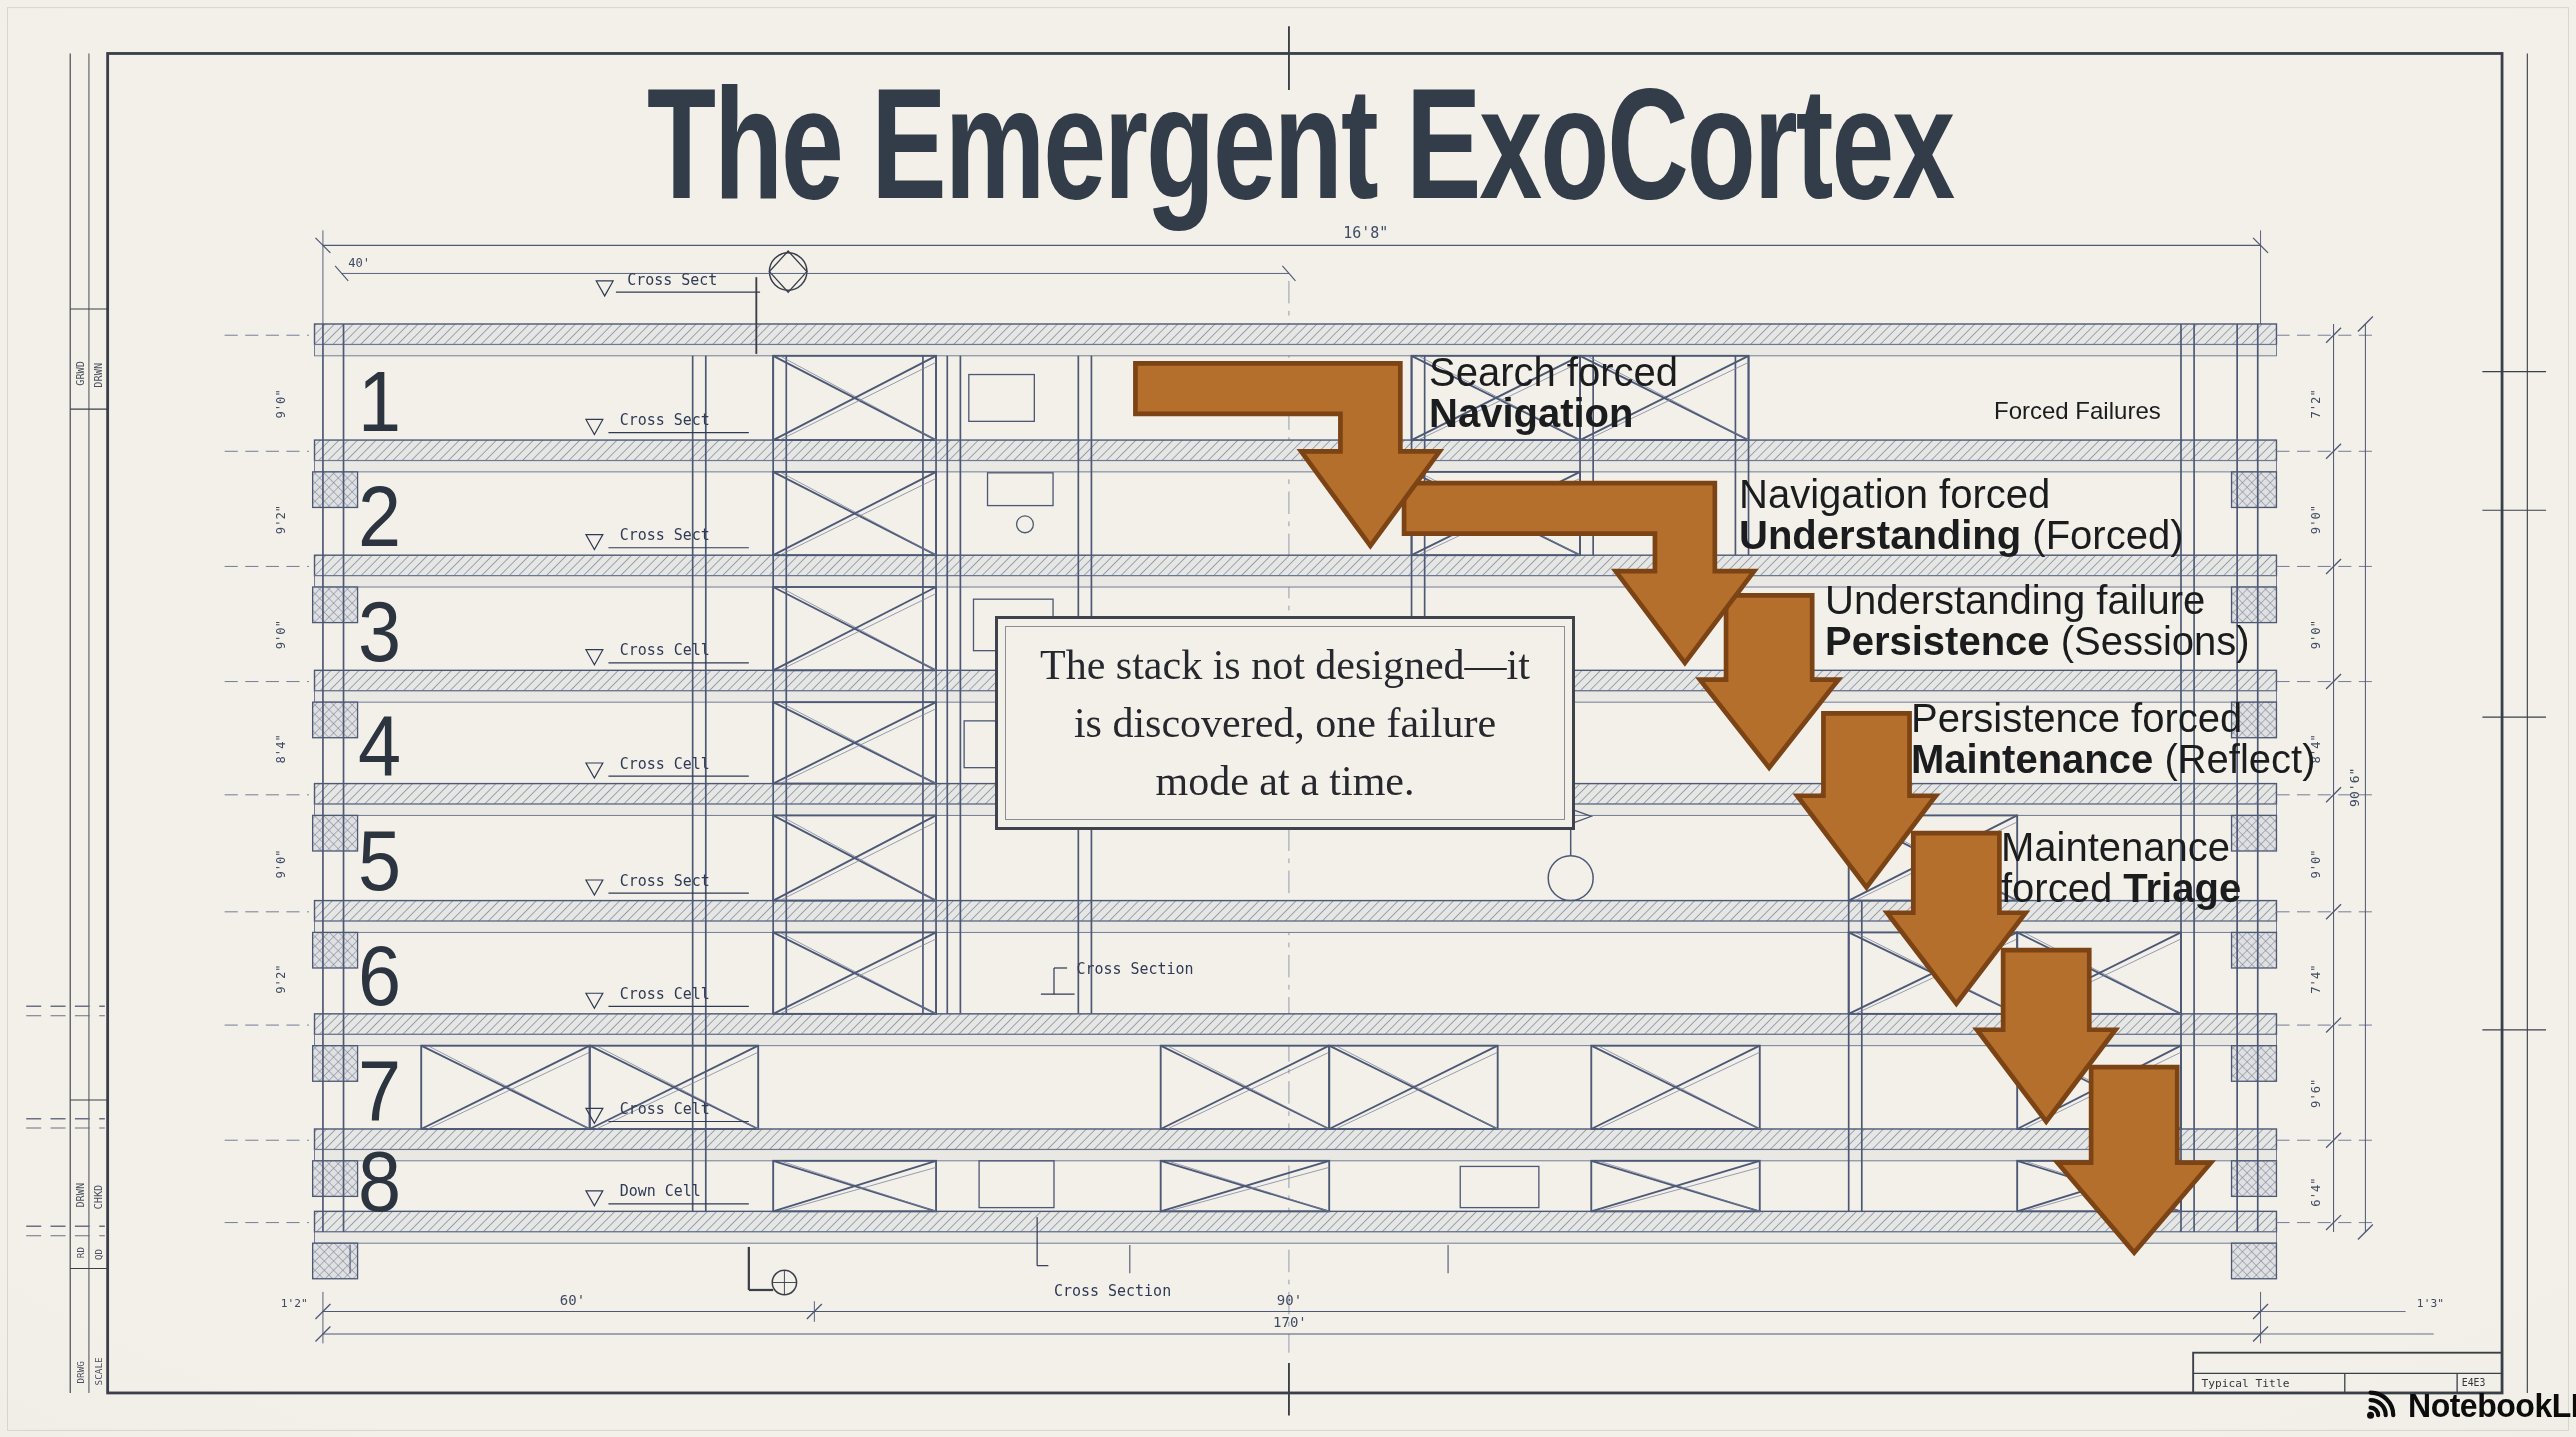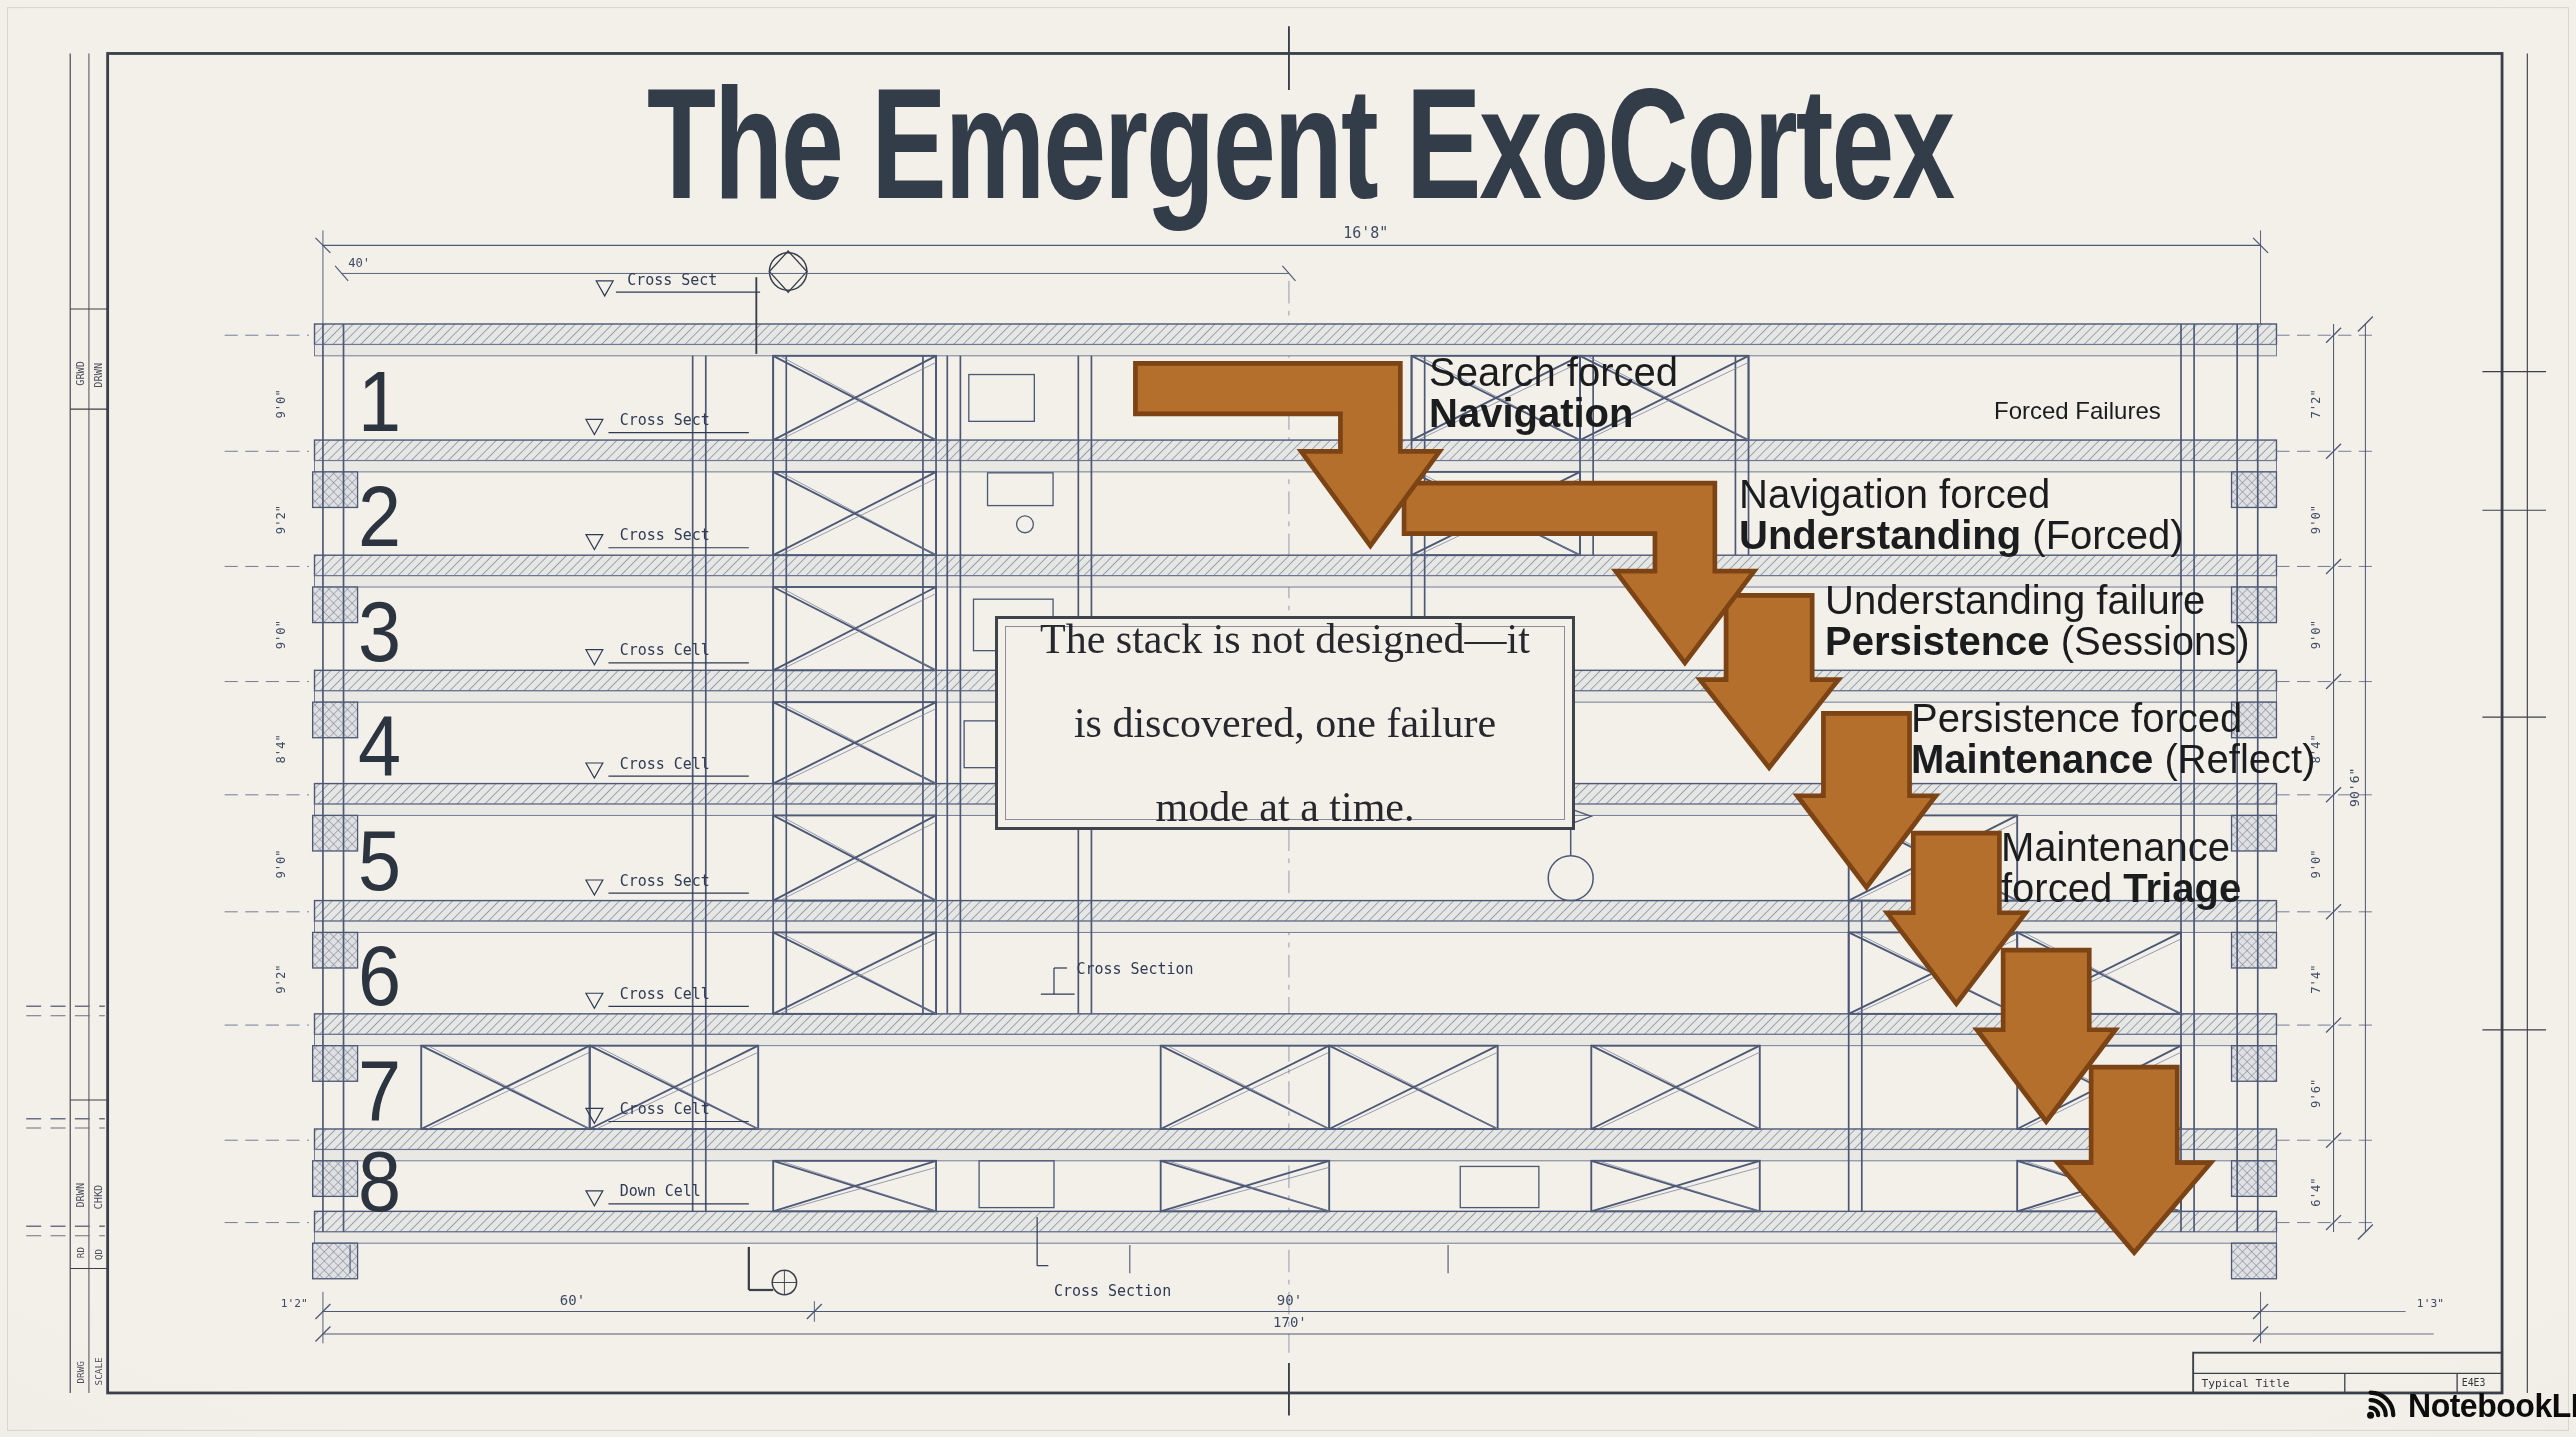--- a/index.html
+++ b/index.html
@@ -23,21 +23,21 @@
     font-weight:400; transform:scaleX(.9); transform-origin:left;
   }
   .quote-box{
     position:absolute; left:995px; top:616px; width:580px; height:214px;
     background:#f2f0e9; border:3.7px solid #3f434c; box-sizing:border-box;
   }
   .quote-inner{
     position:absolute; inset:6.6px; border:1.9px solid #8a8d94;
     display:flex; flex-direction:column; align-items:center; justify-content:center;
     font-family:"Liberation Serif", serif; font-size:42px; line-height:58px;
-    color:#26282e; text-align:center;gap:26px;
+    color:#26282e; text-align:center;
   }
   .step-label{
     position:absolute; font-size:40px; line-height:41px; color:#1b1c1e; white-space:nowrap;
   }
   .step-label b{font-weight:700;}
   .ff-label{
     position:absolute; font-size:24px; color:#1b1c1e; white-space:nowrap;
   }
   .brand{
     position:absolute; left:2363px; top:1387px; display:flex; align-items:center; gap:8.4px;

